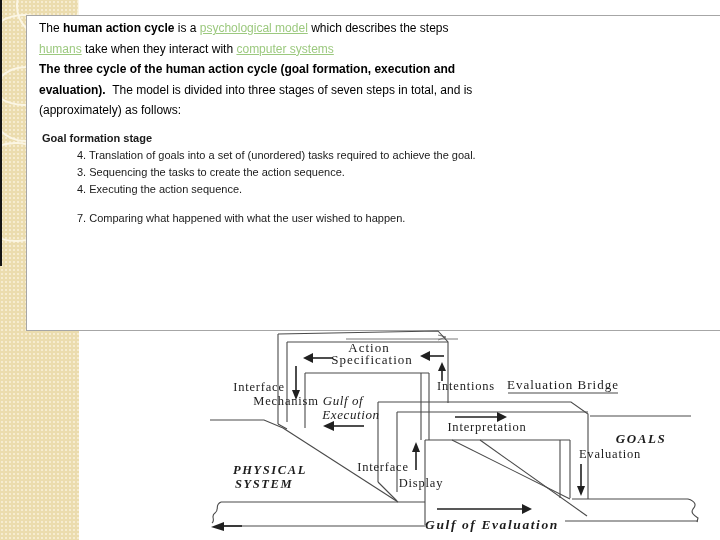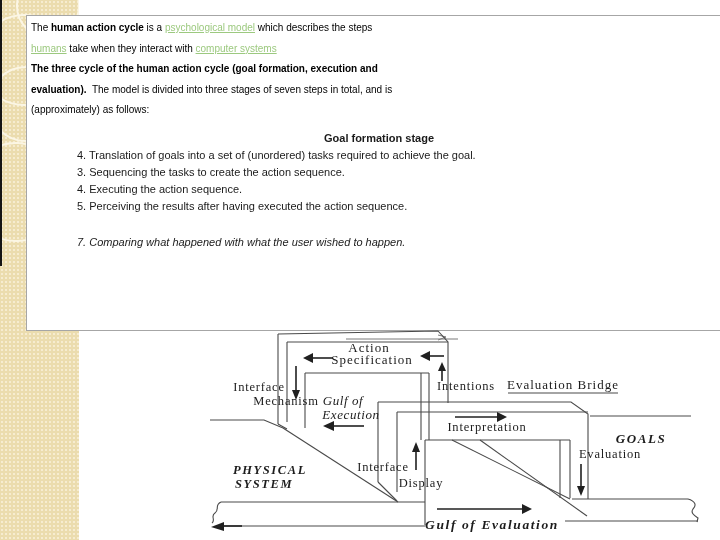--- a/index.html
+++ b/index.html
@@ -27,30 +27,30 @@
   .black-edge{
     position:absolute;left:0;top:0;width:2px;height:266px;background:#141414;
   }
   
   .panel{
     position:absolute;left:26px;top:15px;width:696px;height:316px;
     background:#ffffff;border:1px solid #a6a6a6;border-right:none;
     box-sizing:border-box;padding:2px 6px 0 4px;
   }
   .intro{
-    font-size:10px;line-height:20.6px;color:#000;
+    font-size:12px;line-height:20.6px;color:#000;margin-left:8px;
   }
   .intro b{font-weight:bold;}
   .link{
     color:#9cc97f;text-decoration:underline;cursor:pointer;
   }
   .outline{margin-top:9px;font-size:11px;line-height:17px;color:#1a1a1a;}
-  .outline .stage{padding-left:11px;font-weight:bold;text-align:center;}
+  .outline .stage{padding-left:11px;font-weight:bold;}
   .outline .step{padding-left:46px;}
-  .outline .gap{margin-top:19px;font-style:italic;}
+  .outline .gap{margin-top:12px;}
   
   .diagram{position:absolute;left:80px;top:325px;width:640px;height:215px;}
   svg text{
     font-family:"Liberation Serif",serif;fill:#1c1c1c;
   }
   .dln{stroke:#4a4a4a;stroke-width:1.1;fill:none;}
   .dln-thin{stroke:#7a7a7a;stroke-width:1;fill:none;}
   .arr{stroke:#202020;stroke-width:1.6;fill:none;}
   .ah{fill:#202020;stroke:none;}
   .t13{font-size:13px;letter-spacing:1px;}
@@ -77,21 +77,20 @@
     <b>The three cycle of the human action cycle (goal formation, execution and</b><br>
     <b>evaluation).</b><span>&nbsp; The model is divided into three stages of seven steps in total, and is</span><br>
     <span>(approximately) as follows:</span>
   </div>
 
   <div class="outline">
     <div class="stage">Goal formation stage</div>
     <div class="step">4. Translation of goals into a set of (unordered) tasks required to achieve the goal.</div>
     <div class="step">3. Sequencing the tasks to create the action sequence.</div>
     <div class="step">4. Executing the action sequence.</div>
-    <div class="step">5. Perceiving the results after having executed the action sequence.</div>
     <div class="step gap">7. Comparing what happened with what the user wished to happen.</div>
   </div>
 </div>
 
 <svg class="diagram" viewBox="80 325 640 215" xmlns="http://www.w3.org/2000/svg">
 
   <g>
     <path class="dln-thin" d="M346,339 H458"></path>
     <path class="dln-thin" d="M438,335 l8,2 -8,3"></path>
   </g>

